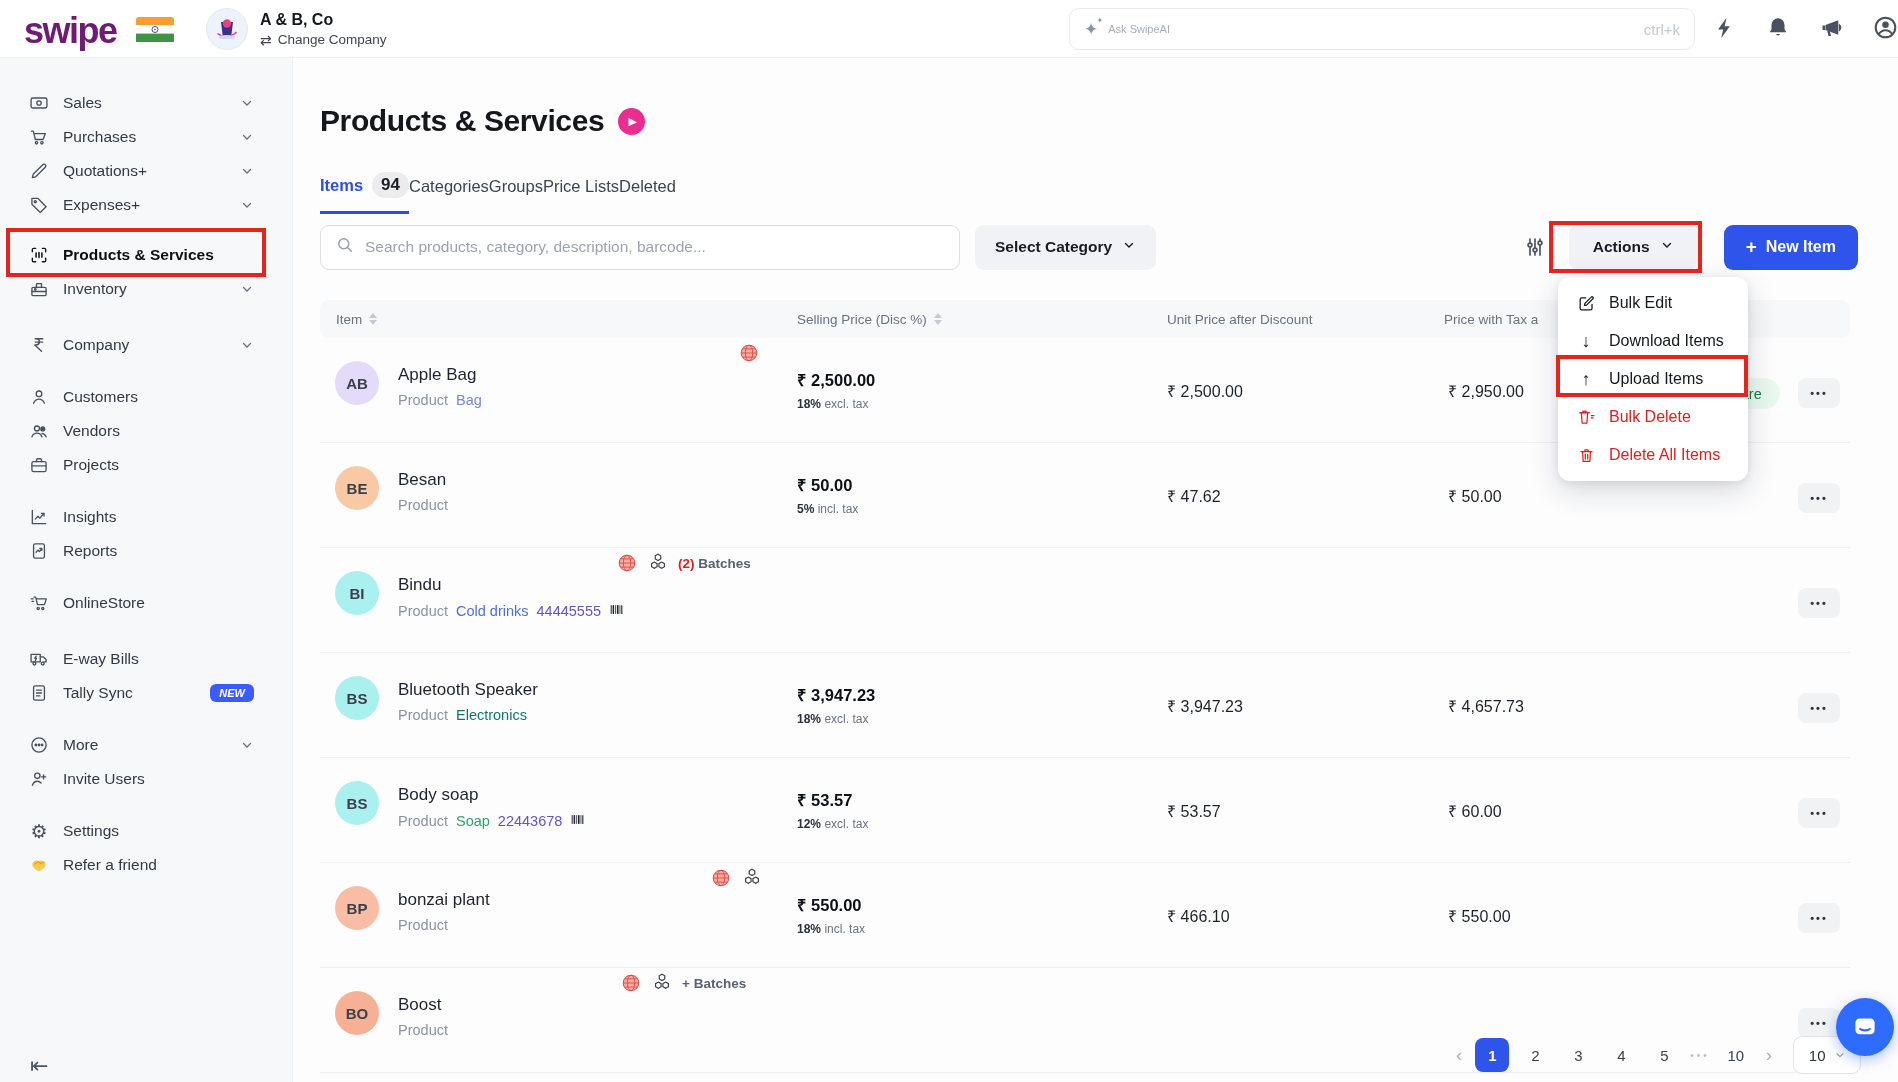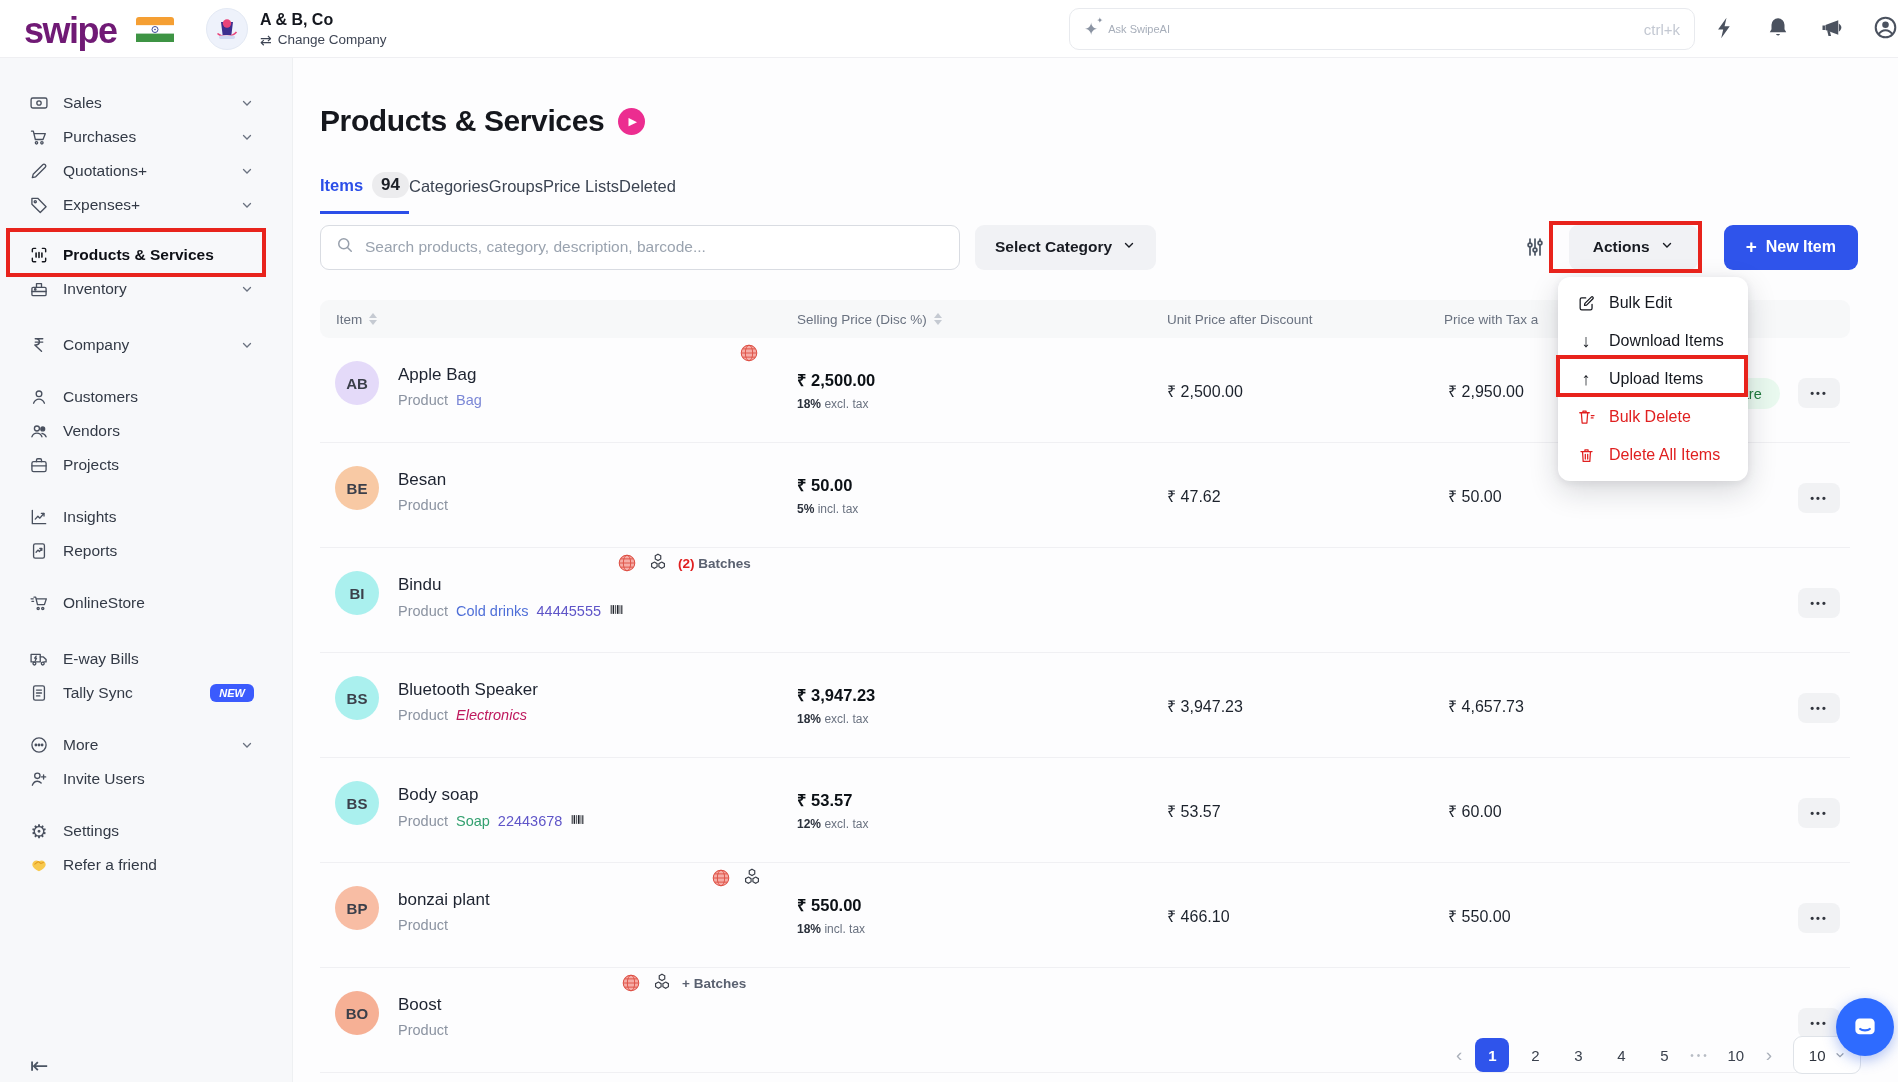--- a/index.html
+++ b/index.html
@@ -71,21 +71,21 @@
   .sort .up { border-bottom:5px solid #c5cad2; }
   .sort .dn { border-top:5px solid #c5cad2; }
   .trow { position:relative; height:105px; border-bottom:1px solid #f0f0f3; background:transparent; }
   .avatar { position:absolute; left:15px; top:23px; width:44px; height:44px; border-radius:50%; display:flex; align-items:center; justify-content:center; font-size:15px; font-weight:600; color:#3b3f4a; }
   .av-purple { background:#e4daf9; } .av-peach { background:#f8c9a4; } .av-cyan { background:#aaf0ee; } .av-salmon { background:#f8bda4; } .av-salmon2 { background:#f6b095; }
   .nameblk { position:absolute; left:78px; top:27px; }
   .iname { font-size:17px; color:#1d2330; font-weight:500; }
   .isub { margin-top:7px; font-size:14.5px; color:#8b93a1; display:flex; align-items:center; gap:8px; }
   .c-peri { color:#7b87d6; cursor:pointer; }
   .c-blue { color:#4f6fd8; cursor:pointer; }
-  .c-lblue { color:#be185d; cursor:pointer;font-style:italic; }
+  .c-lblue { color:#0f766e; cursor:pointer; }
   .c-green { color:#33a06f; cursor:pointer; }
   .c-purple { color:#5f55c8; }
   .indics { position:absolute; top:4px; display:flex; align-items:center; gap:9px; font-size:13.5px; font-weight:600; color:#5a6170; }
   .indics .bc-red { color:#e02020; }
   .cell { position:absolute; font-size:16px; color:#1c222c; }
   .sell { left:477px; top:30px; }
   .sellval { font-size:16.5px; font-weight:700; color:#0c1116; }
   .taxnote { margin-top:6px; font-size:12px; color:#6a7280; }
   .taxnote .pct { color:#2b313c; font-weight:700; }
   .unit { left:847px; top:42px; }

